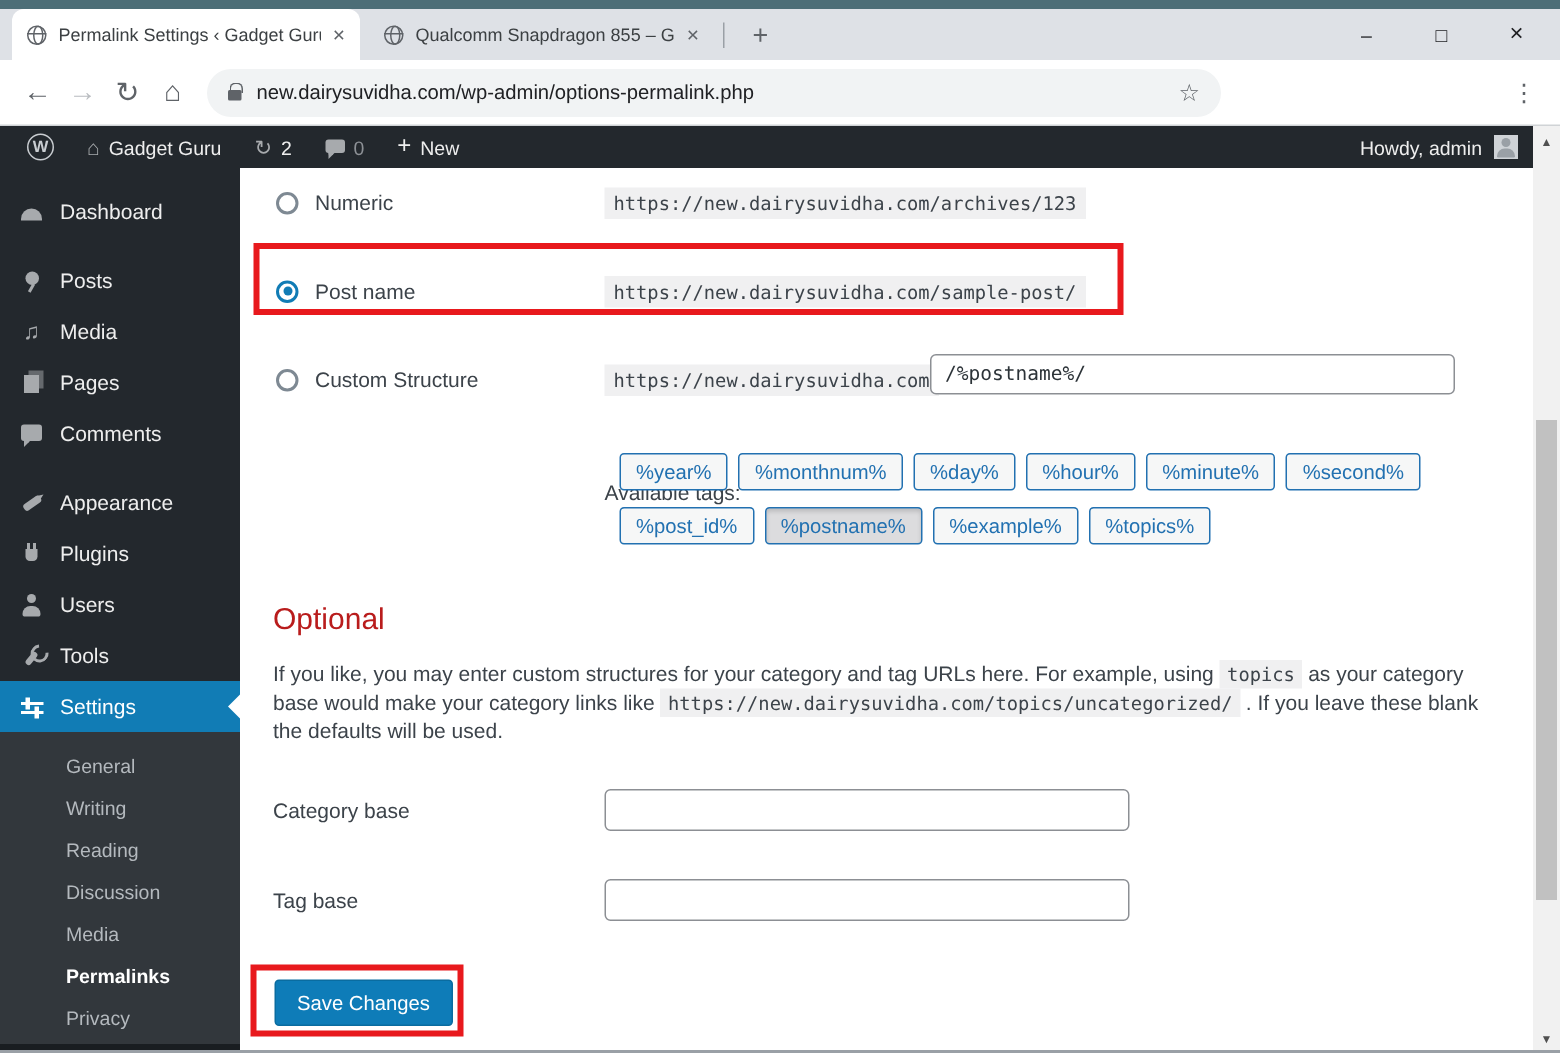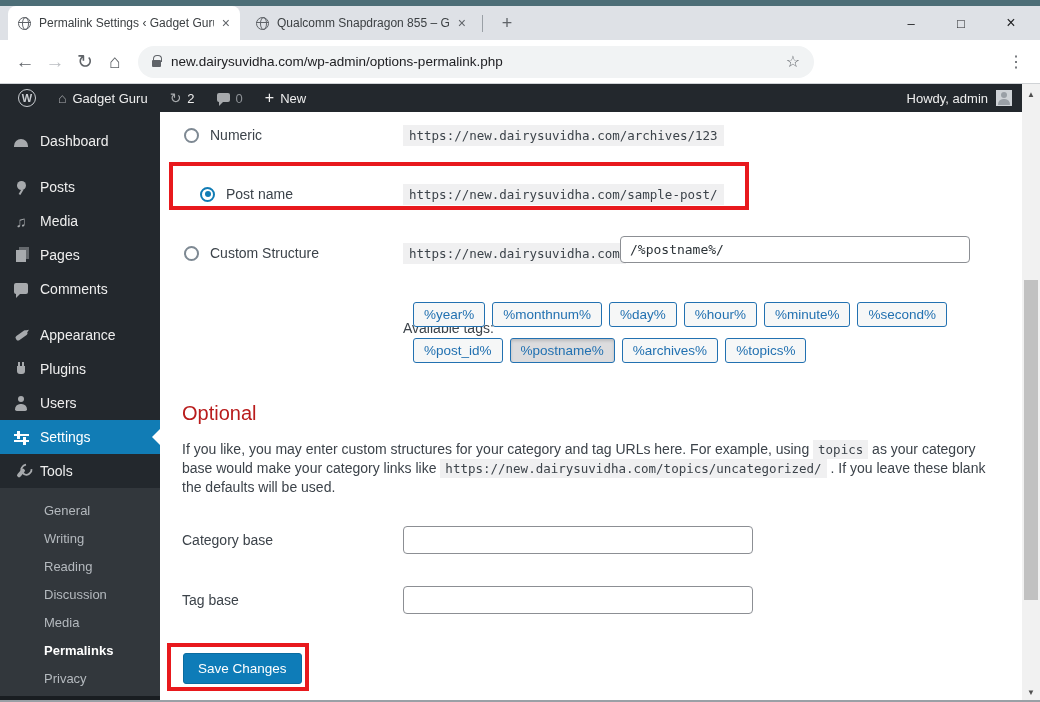--- a/index.html
+++ b/index.html
@@ -215,31 +215,31 @@
             <span class="plug"></span>
           </span>
           <span>Plugins</span>
         </div>
       <div class="mi">
           <span class="ic">
             <span class="person"></span>
           </span>
           <span>Users</span>
         </div>
+      <div class="mi">
+          <span class="ic">
+            <span class="wrench"></span>
+          </span>
+          <span>Tools</span>
+        </div>
       <div class="mi active">
           <span class="ic">
             <span class="sliders"></span>
           </span>
           <span>Settings</span>
-        </div>
-      <div class="mi">
-          <span class="ic">
-            <span class="wrench"></span>
-          </span>
-          <span>Tools</span>
         </div>
       <div class="submenu">
         <div class="smi">General</div>
         <div class="smi">Writing</div>
         <div class="smi">Reading</div>
         <div class="smi">Discussion</div>
         <div class="smi">Media</div>
         <div class="smi current">Permalinks</div>
         <div class="smi">Privacy</div>
       </div>
@@ -248,21 +248,21 @@
   </div>
 
   <div class="content">
 
     <div class="opt-row" style="top:8px;justify-content:space-between;">
       <span class="radio"></span>
       <span class="opt-label">Numeric</span>
       <code class="code">https://new.dairysuvidha.com/archives/123</code>
     </div>
 
-    <div class="opt-row" style="top:67px;padding-left:16px;">
+    <div class="opt-row" style="top:67px;">
       <span class="radio sel"></span>
       <span class="opt-label">Post name</span>
       <code class="code">https://new.dairysuvidha.com/sample-post/</code>
     </div>
 
     <div class="opt-row" style="top:126px;">
       <span class="radio"></span>
       <span class="opt-label">Custom Structure</span>
       <code class="code">https://new.dairysuvidha.com</code>
     </div>
@@ -274,21 +274,21 @@
       <button class="tagbtn">%year%</button>
       <button class="tagbtn">%monthnum%</button>
       <button class="tagbtn">%day%</button>
       <button class="tagbtn">%hour%</button>
       <button class="tagbtn">%minute%</button>
       <button class="tagbtn">%second%</button>
     </div>
     <div class="tagrow" style="top:226px;">
       <button class="tagbtn">%post_id%</button>
       <button class="tagbtn active">%postname%</button>
-      <button class="tagbtn">%archives%</button>
+      <button class="tagbtn">%example%</button>
       <button class="tagbtn">%topics%</button>
     </div>
 
     <h2 class="opt-h">Optional</h2>
     <p class="para">
       <span>If you like, you may enter custom structures for your category and tag URLs here. For example, using</span>
       <span class="icode">topics</span>
       <span>as your category base would make your category links like</span>
       <span class="icode">https://new.dairysuvidha.com/topics/uncategorized/</span>
       <span>. If you leave these blank the defaults will be used.</span>

